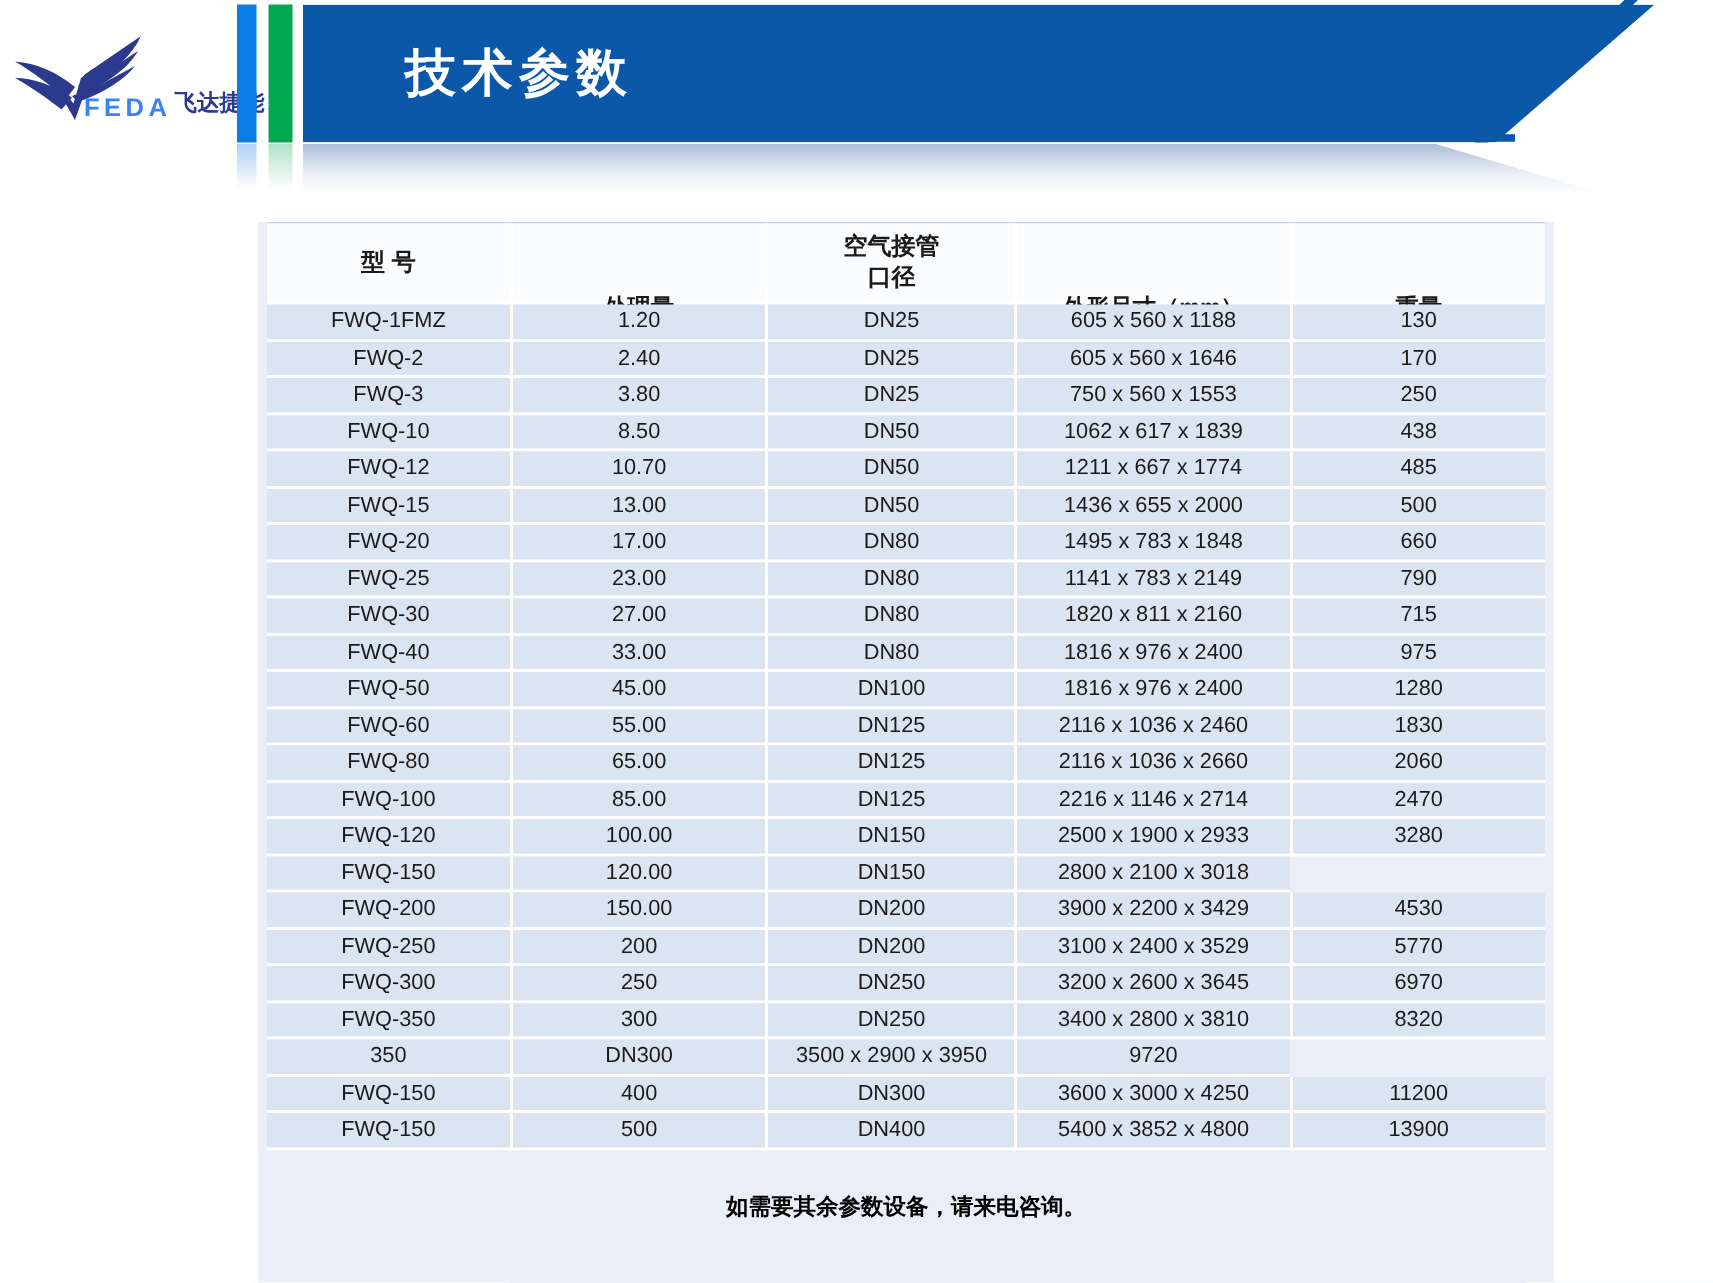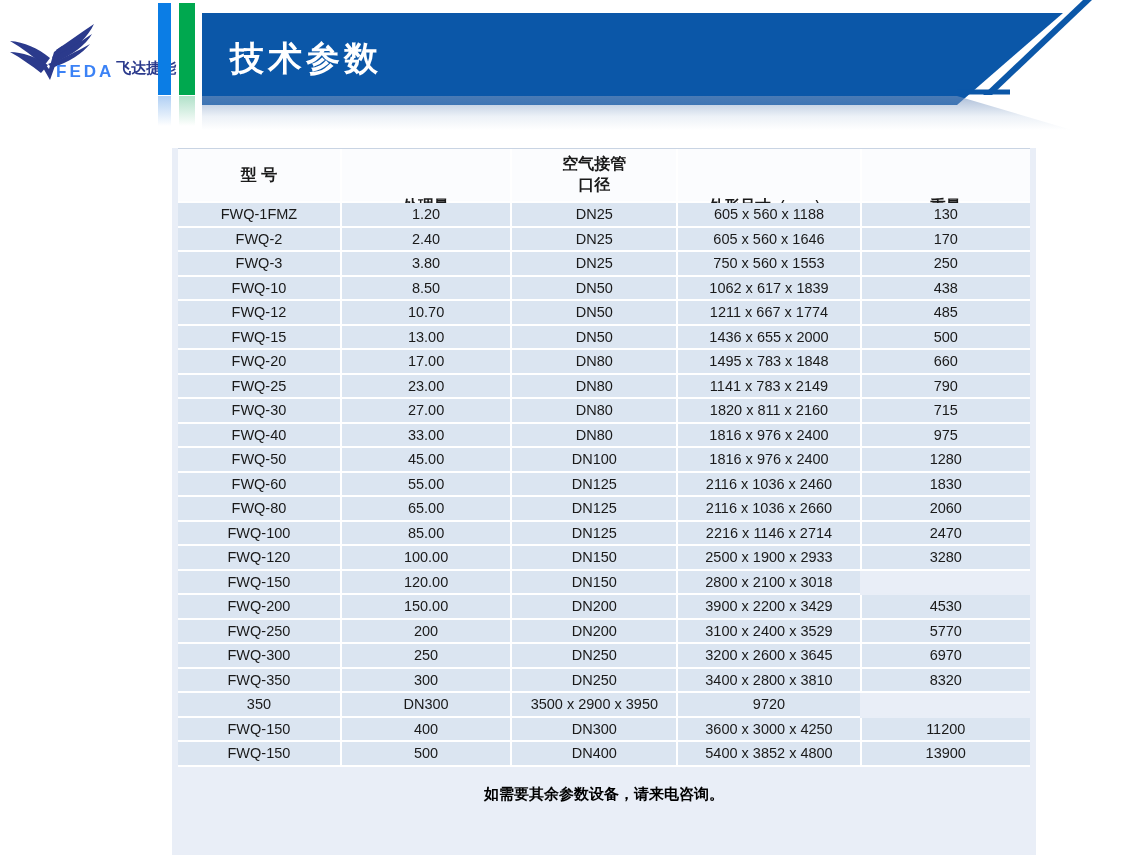--- a/index.html
+++ b/index.html
@@ -11,23 +11,23 @@
   
   .logo{position:absolute; left:6px; top:22px; width:150px; height:62px;}
   .logo svg{position:absolute; left:0; top:0;}
   .logo-text{position:absolute; left:50px; top:40px; white-space:nowrap;}
   .brand{font-weight:bold; font-size:17px; letter-spacing:3px; color:#3b82f6;}
   .brand-cn{font-weight:bold; font-size:15px; color:#2b3a8c; position:relative; top:-4px; margin-left:2px;}
   
   .stripe-blue{position:absolute; left:158px; top:3px; width:13px; height:92px; background:#0b7de5;}
   .stripe-green{position:absolute; left:179px; top:3px; width:16px; height:92px; background:#00a84f;}
   .bar{
-    position:absolute; left:202px; top:13px; width:861px; height:92px; background:#0b57a8;
+    position:absolute; left:202px; top:3px; width:861px; height:92px; background:#0b57a8;
     clip-path:polygon(0 0,100% 0,calc(100% - 106px) 100%,0 100%);
-    display:flex; align-items:center;
+    display:flex; align-items:center;padding-left:40px;
   }
   .bar-title{color:#ffffff; font-weight:bold; font-size:34px; letter-spacing:4px; padding-left:28px;}
   .bar-deco{position:absolute; left:940px; top:0; width:190px; height:97px;}
   
   .refl-bar{
     position:absolute; left:202px; top:96px; width:870px; height:34px;
     background:linear-gradient(180deg, rgba(116,146,190,.6), rgba(170,192,220,.22) 60%, rgba(255,255,255,0));
     clip-path:polygon(0 0,755px 0,870px 100%,0 100%);
   }
   .refl-blue{position:absolute; left:158px; top:96px; width:13px; height:30px;
@@ -46,21 +46,21 @@
   .hcell.split .h-bot{height:24px; line-height:26px; font-weight:bold; font-size:14.5px;}
   .tbody{display:block;}
   .trow{display:grid; grid-template-columns:var(--cols);}
   .cell{
     height:24.5px; box-sizing:border-box; background:#dbe5f1;
     border-bottom:2px solid #ffffff; text-align:center;
     font-size:14.5px; line-height:22px; overflow:hidden;
   }
   .cell + .cell{border-left:2px solid #ffffff;}
   
-  .footer-note{margin-top:18px; text-align:center; font-weight:bold; font-size:15px; color:#000000;}
+  .footer-note{margin-top:28px; text-align:center; font-weight:bold; font-size:15px; color:#000000;}
 </style>
 </head>
 <body>
 
 <div class="page">
 
   <div class="logo">
     <svg width="120" height="60" viewBox="0 0 120 60">
       <g fill="#2b3a8c">
         <path d="M55 34 C70 26 82 15 88 2 C76 10 62 20 50 28 Z"></path>

